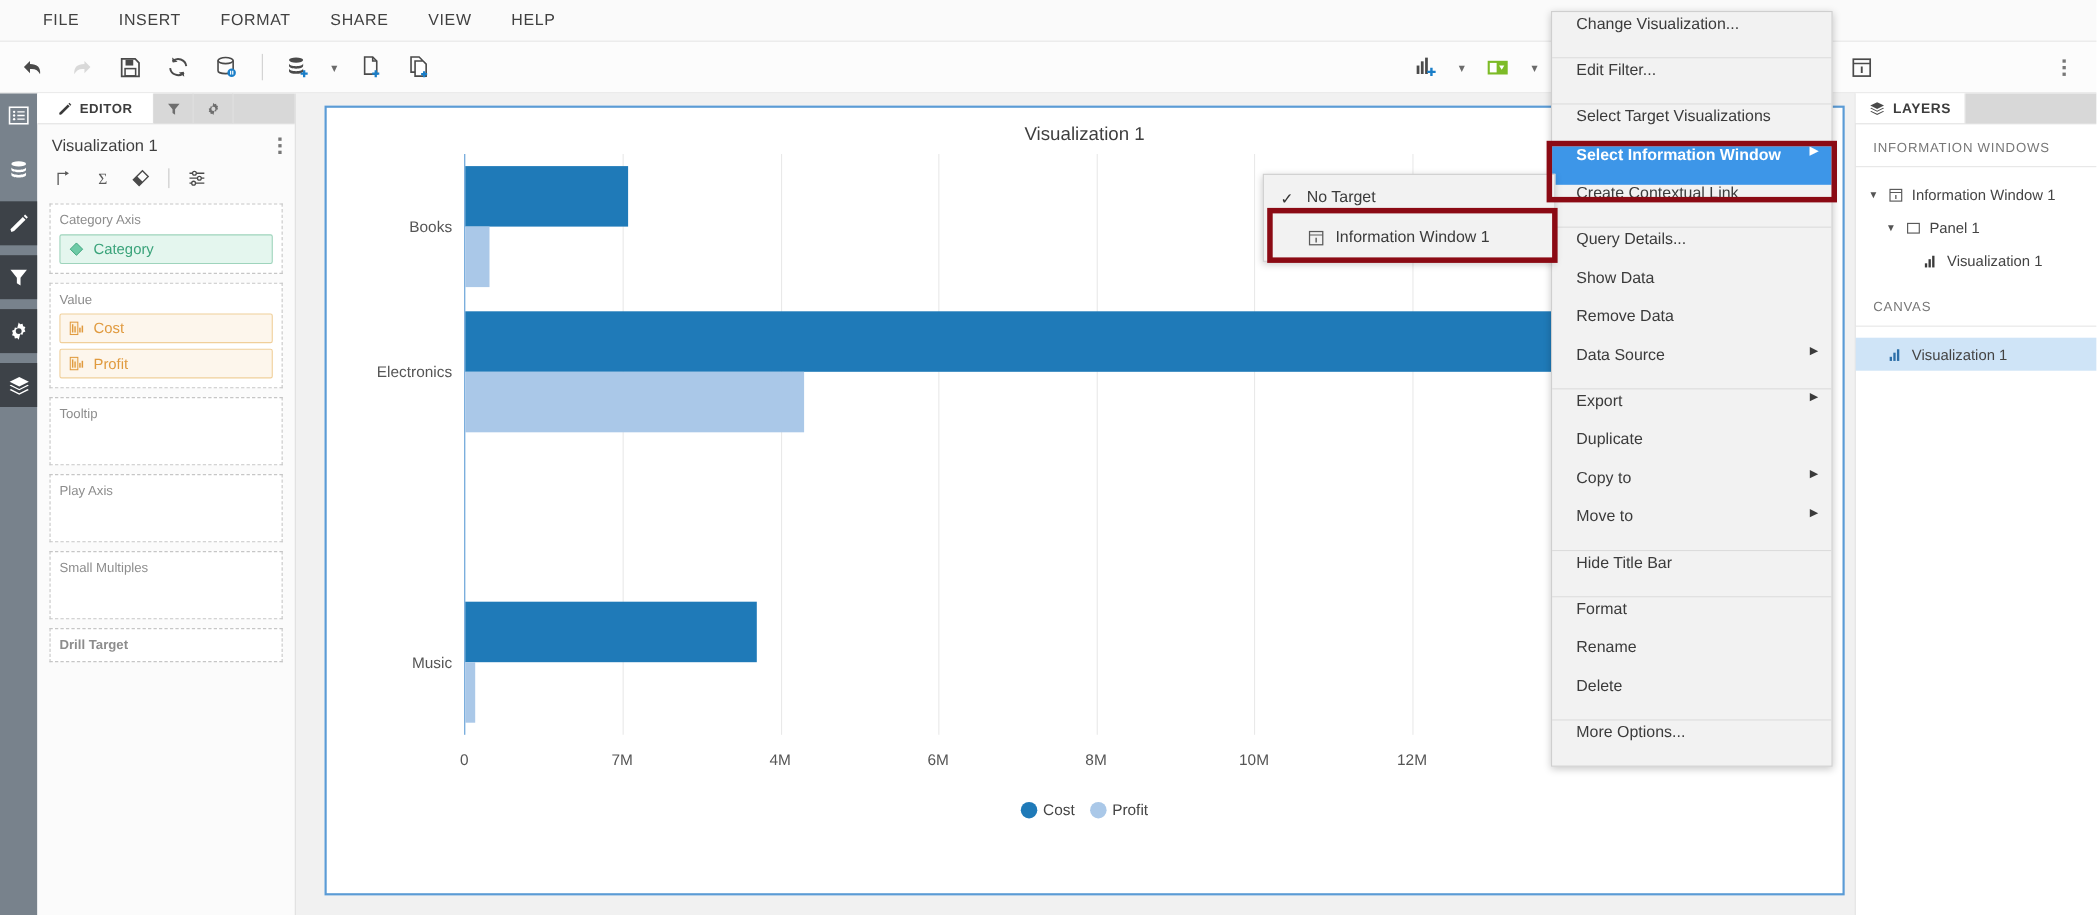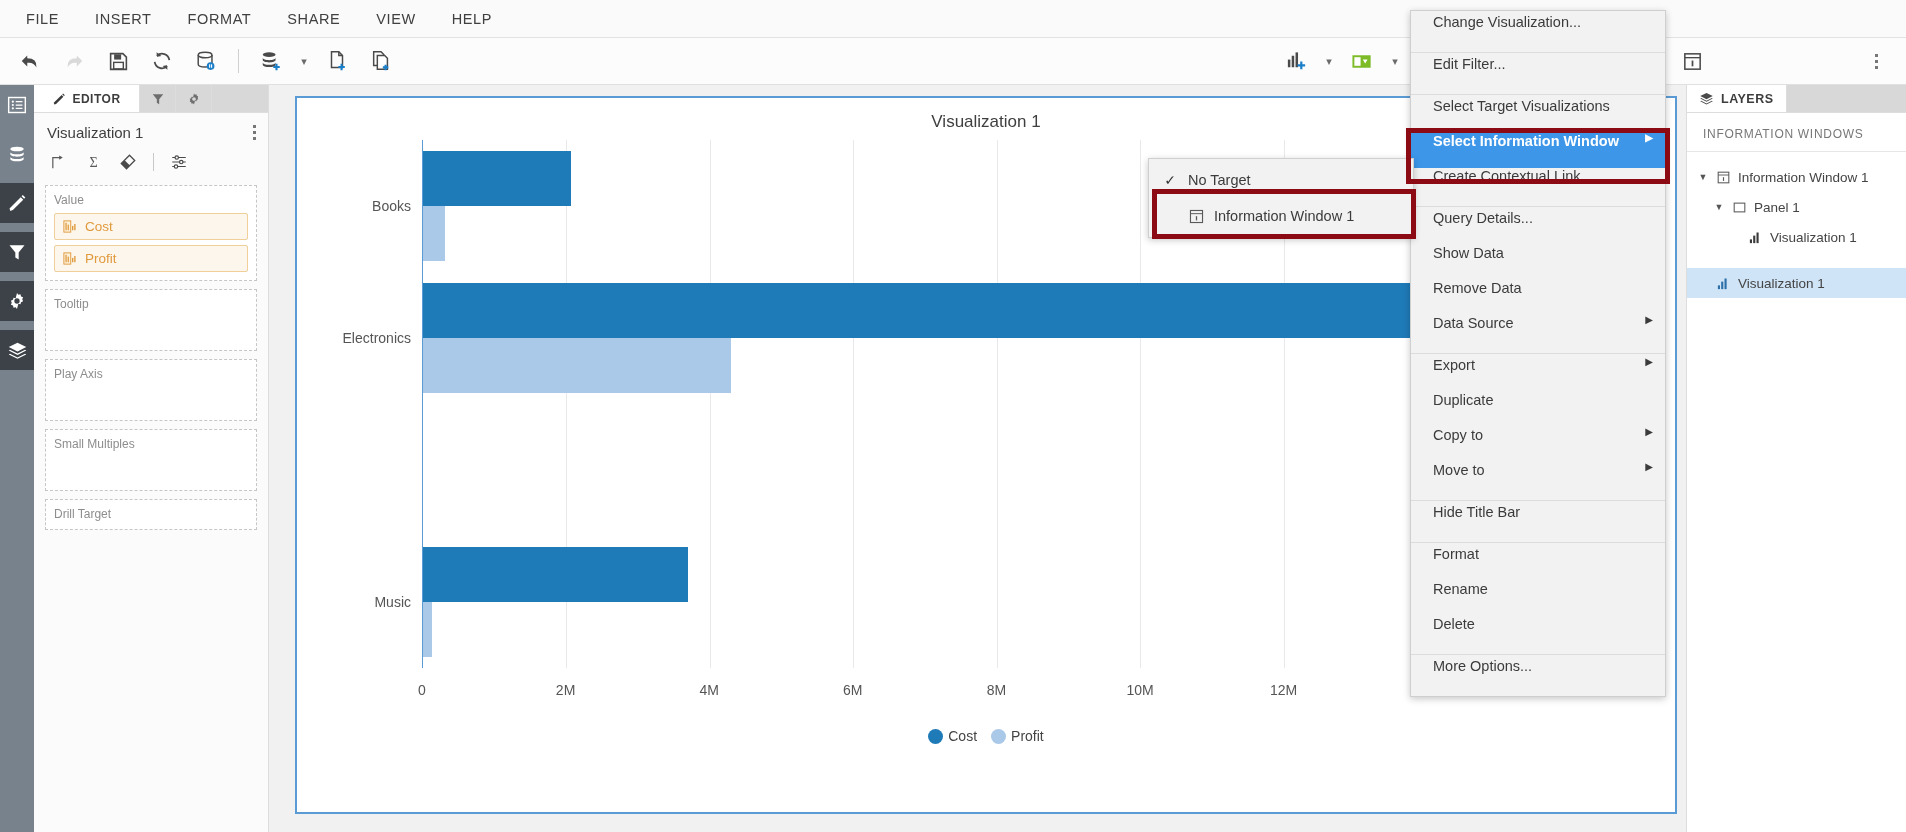--- a/index.html
+++ b/index.html
@@ -9,21 +9,21 @@
     font-family:"Liberation Sans", sans-serif;
     background:#ffffff; overflow:hidden;
     -webkit-font-smoothing:antialiased;
   }
   #app { position:relative; width:1906px; height:832px; }
 
   
   .menubar {
     position:absolute; left:0; top:0; width:1906px; height:38px;
     background:#fafafa; border-bottom:1px solid #e3e3e3;
-    display:flex; align-items:center; padding-left:8px;
+    display:flex; align-items:center; padding-left:21px;
   }
   .menubar .mi {
     font-size:14.5px; letter-spacing:.6px; color:#404040;
     padding:0 18px; height:38px; line-height:38px; cursor:pointer;
   }
 
   
   .toolbar {
     position:absolute; left:0; top:38px; width:1906px; height:47px;
     background:#fcfcfc; border-bottom:1px solid #e0e0e0;
@@ -94,21 +94,21 @@
   .shelf .lbl { font-size:12px; color:#8d8d8d; margin-bottom:6px; }
   .chip {
     border:1px solid; border-radius:2px; padding:5px 7px;
     display:flex; align-items:center; gap:8px; font-size:13.5px;
     margin-bottom:5px; cursor:pointer;
   }
   .chip:last-child { margin-bottom:0; }
   .chip.green { background:#e4f6ee; border-color:#9ed4bc; color:#3aa37a; }
   .chip.orange { background:#fdf6ec; border-color:#f0cf9a; color:#e09a3e; }
   .shelf.tall { min-height:62px; }
-  .shelf.small { min-height:30px; padding-bottom:2px; }
+  .shelf.small { min-height:30px; padding-bottom:2px;font-weight:bold; }
 
   
   .canvas {
     position:absolute; left:269px; top:85px; width:1417px; height:747px;
     background:#f1f1f1; padding:10px;
   }
   .vizframe {
     position:absolute; left:295px; top:96px; width:1382px; height:718px;
     background:#fff; border:2px solid #5b9bd5;
   }
@@ -455,20 +455,31 @@
       <div class="vb">
         <svg width="18" height="18" viewBox="0 0 24 24">
             <path d="M3 6h18M3 12h18M3 18h18" stroke="#4a4a4a" stroke-width="1.6"></path>
             <circle cx="9" cy="6" r="2.3" fill="#fff" stroke="#4a4a4a" stroke-width="1.6"></circle>
             <circle cx="15" cy="12" r="2.3" fill="#fff" stroke="#4a4a4a" stroke-width="1.6"></circle>
             <circle cx="8" cy="18" r="2.3" fill="#fff" stroke="#4a4a4a" stroke-width="1.6"></circle>
           </svg>
       </div>
     </div>
 
+    <div class="shelf">
+      <div class="lbl">Category Axis</div>
+      <div class="chip green">
+        <span>
+          <svg width="15" height="15" viewBox="0 0 24 24">
+              <path d="M12 3 L21 12 L12 21 L3 12 Z" fill="#6dcaa6" stroke="#3aa37a" stroke-width="1.4"></path>
+            </svg>
+        </span>
+        <span>Category</span>
+      </div>
+    </div>
 
 
     <div class="shelf">
       <div class="lbl">Value</div>
       <div class="chip orange">
         <span>
           <svg width="15" height="15" viewBox="0 0 24 24">
               <rect x="3" y="3" width="11" height="18" fill="#fdf0da" stroke="#e09a3e" stroke-width="1.5"></rect>
               <rect x="5.5" y="6" width="2" height="12" fill="#e09a3e"></rect>
               <rect x="9" y="9" width="2" height="9" fill="#e09a3e"></rect>
@@ -543,21 +554,21 @@
             <div style="position: absolute; left: 0px; width: 100%; top: 8%; height: 42%;">
               <div class="bar cost" style="width: 21.5116%; background: rgb(31, 122, 184);"></div>
             </div>
             <div style="position: absolute; left: 0px; width: 100%; top: 50%; height: 42%;">
               <div class="bar profit" style="width: 0.697674%; background: rgb(170, 200, 232);"></div>
             </div>
           </div>
         </div>
       <div class="ticks" id="ticks">
           <div class="tick" style="left: 0%;">0</div>
-          <div class="tick" style="left: 11.6279%;">2M</div>
+          <div class="tick" style="left: 11.6279%;">7M</div>
           <div class="tick" style="left: 23.2558%;">4M</div>
           <div class="tick" style="left: 34.8837%;">6M</div>
           <div class="tick" style="left: 46.5116%;">8M</div>
           <div class="tick" style="left: 58.1395%;">10M</div>
           <div class="tick" style="left: 69.7674%;">12M</div>
           <div class="tick" style="left: 81.3953%;">14M</div>
           <div class="tick" style="left: 93.0233%;">16M</div>
         </div>
       <div class="legend" id="legend">
           <div class="lgi">
@@ -705,20 +716,21 @@
           <svg width="15" height="15" viewBox="0 0 24 24">
               <rect x="3" y="15" width="3.4" height="6" fill="#3a3a3a"></rect>
               <rect x="8.3" y="9" width="3.4" height="12" fill="#3a3a3a"></rect>
               <rect x="13.6" y="4" width="3.4" height="17" fill="#3a3a3a"></rect>
             </svg>
         </span>
         <span>Visualization 1</span>
       </div>
     </div>
 
+    <div class="lsec">CANVAS</div>
     <div style="padding:10px 0 0 0;">
       <div class="lrow sel" style="padding-left:10px;">
         <span class="tw"></span>
         <span style="display:flex;">
           <svg width="15" height="15" viewBox="0 0 24 24">
               <rect x="3" y="15" width="3.4" height="6" fill="#2d6fa8"></rect>
               <rect x="8.3" y="9" width="3.4" height="12" fill="#2d6fa8"></rect>
               <rect x="13.6" y="4" width="3.4" height="17" fill="#2d6fa8"></rect>
             </svg>
         </span>

